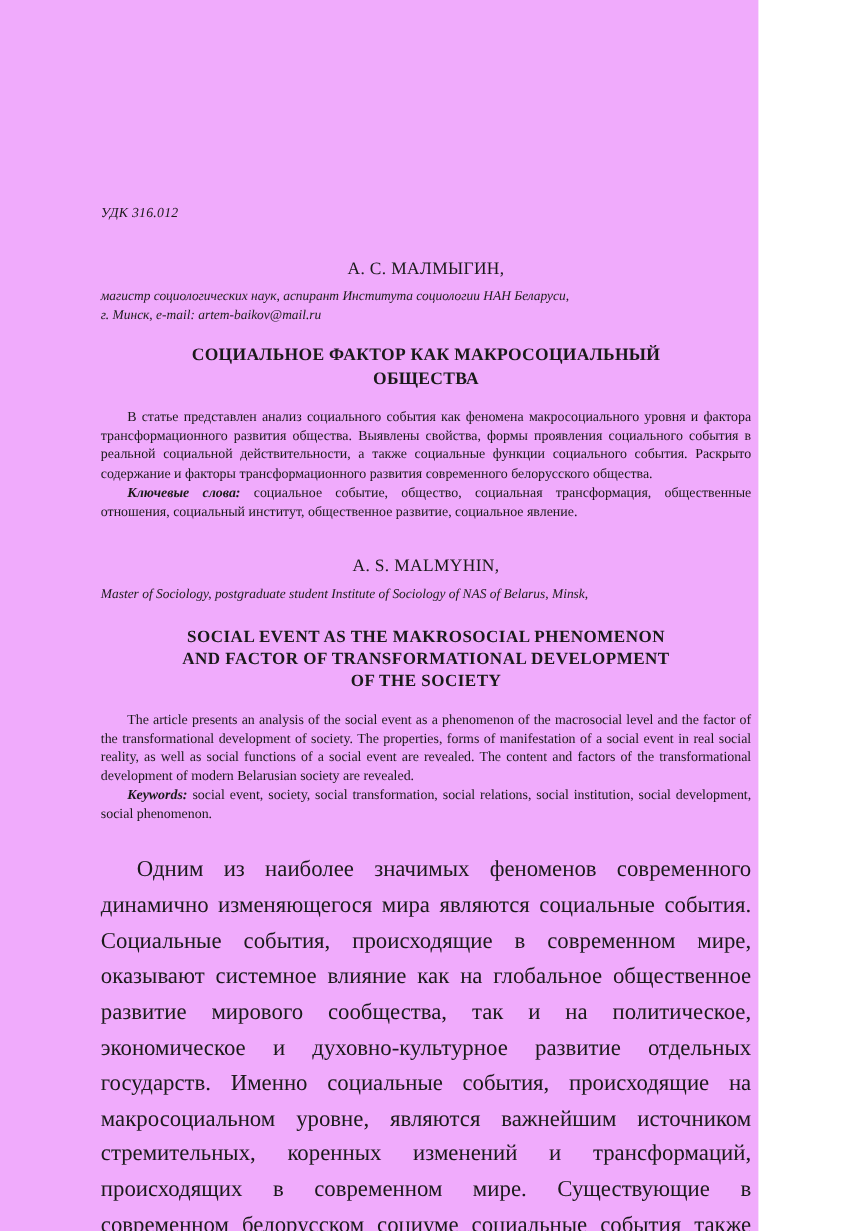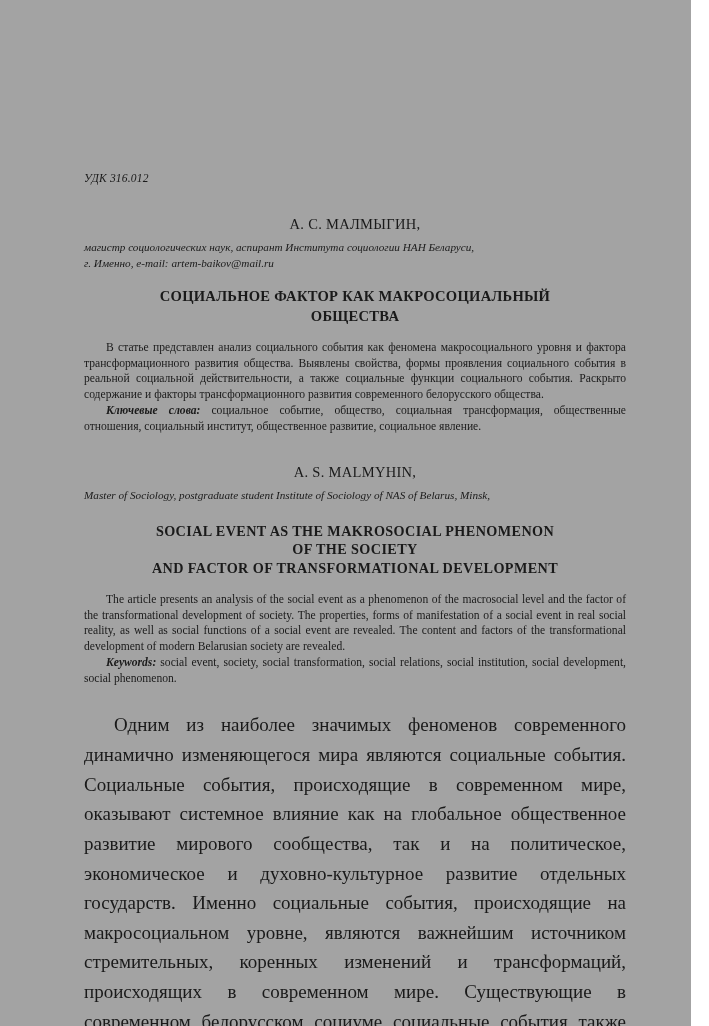--- a/index.html
+++ b/index.html
@@ -6,23 +6,23 @@
     margin: 0;
     padding: 0;
     background: #ffffff;
   }
   body {
     font-family: "Liberation Serif", "DejaVu Serif", serif;
     color: #1a1a1a;
   }
   .page {
     position: relative;
-    width: 691px;
+    width: 632px;
     height: 1026px;
-    background: #a3a3a3;
+    background: #f0abfc;
     overflow: hidden;
     box-sizing: border-box;
   }
   .content {
     position: absolute;
     left: 84px;
     top: 172px;
     width: 542px;
   }
 
@@ -113,21 +113,21 @@
 
     <div class="udk">УДК 316.012</div>
 
     <div class="sp-udk"></div>
 
     <div class="author-name">А. С. МАЛМЫГИН,</div>
 
     <div class="sp-auth"></div>
 
     <div class="author-affil">магистр социологических наук, аспирант Института социологии НАН Беларуси,</div>
-    <div class="author-affil">г. Именно, e-mail: artem-baikov@mail.ru</div>
+    <div class="author-affil">г. Минск, e-mail: artem-baikov@mail.ru</div>
 
     <div class="sp-aff"></div>
 
     <div class="doc-title">СОЦИАЛЬНОЕ ФАКТОР КАК МАКРОСОЦИАЛЬНЫЙ</div>
     <div class="doc-title">ОБЩЕСТВА</div>
 
     <div class="sp-title"></div>
 
     <p class="abstract"><span class="lead"></span><span>В статье представлен анализ социального события как феномена макросоциального уровня и фактора трансформационного развития общества. Выявлены свойства, формы проявления социального события в реальной социальной действительности, а также социальные функции социального события. Раскрыто содержание и факторы трансформационного развития современного белорусского общества.</span></p>
 
@@ -137,22 +137,22 @@
 
     <div class="author-name">A. S. MALMYHIN,</div>
 
     <div class="sp-auth2"></div>
 
     <div class="author-affil">Master of Sociology, postgraduate student Institute of Sociology of NAS of Belarus, Minsk,</div>
 
     <div class="sp-aff2"></div>
 
     <div class="doc-title en">SOCIAL EVENT AS THE MAKROSOCIAL PHENOMENON</div>
+    <div class="doc-title en">AND FACTOR OF TRANSFORMATIONAL DEVELOPMENT</div>
     <div class="doc-title en">OF THE SOCIETY</div>
-    <div class="doc-title en">AND FACTOR OF TRANSFORMATIONAL DEVELOPMENT</div>
 
     <div class="sp-title2"></div>
 
     <p class="abstract"><span class="lead"></span><span>The article presents an analysis of the social event as a phenomenon of the macrosocial level and the factor of the transformational development of society. The properties, forms of manifestation of a social event in real social reality, as well as social functions of a social event are revealed. The content and factors of the transformational development of modern Belarusian society are revealed.</span></p>
 
     <p class="abstract"><span class="lead"></span><span class="kw-label">Keywords:</span><span> social event, society, social transformation, social relations, social institution, social development, social phenomenon.</span></p>
 
     <div class="sp-abs2"></div>
 
     <p class="body-par"><span class="lead"></span><span>Одним из наиболее значимых феноменов современного динамично изменяющегося мира являются социальные события. Социальные события, происходящие в современном мире, оказывают системное влияние как на глобальное общественное развитие мирового сообщества, так и на политическое, экономическое и духовно-культурное развитие отдельных государств. Именно социальные события, происходящие на макросоциальном уровне, являются важнейшим источником стремительных, коренных изменений и трансформаций, происходящих в современном мире. Существующие в современном белорусском социуме социальные события также оказывают прямое воздействие на белорусское общество: на состояние и развитие его</span></p>

